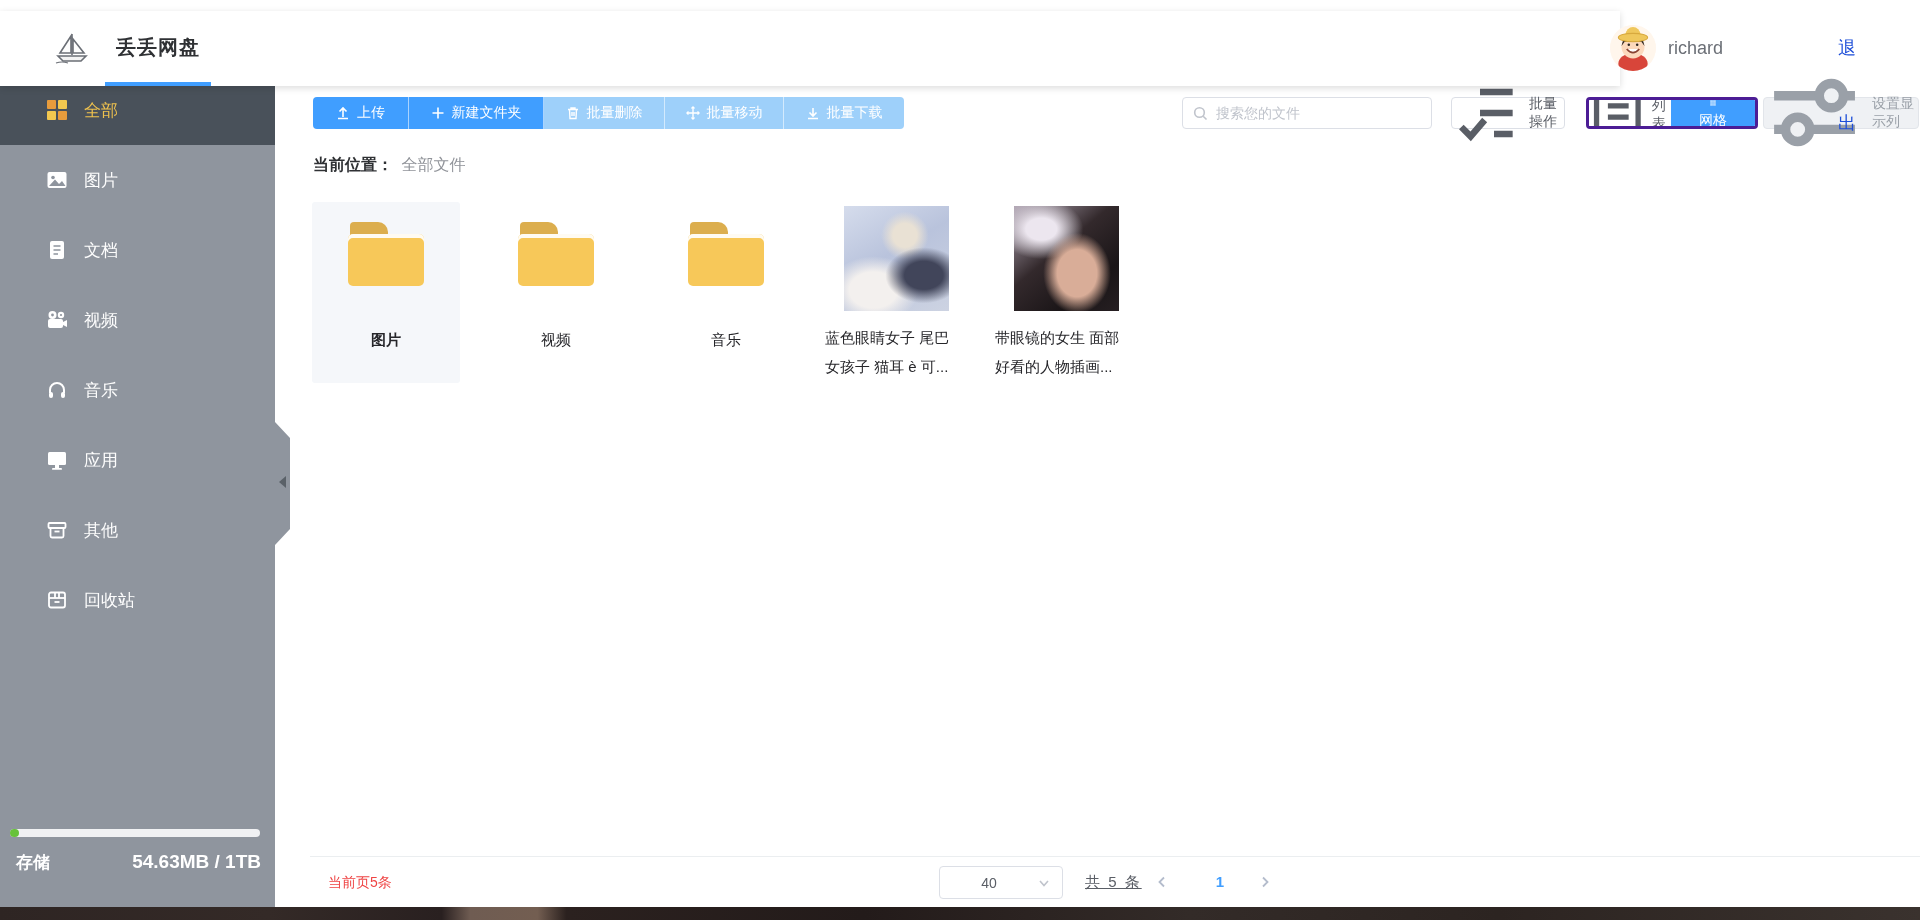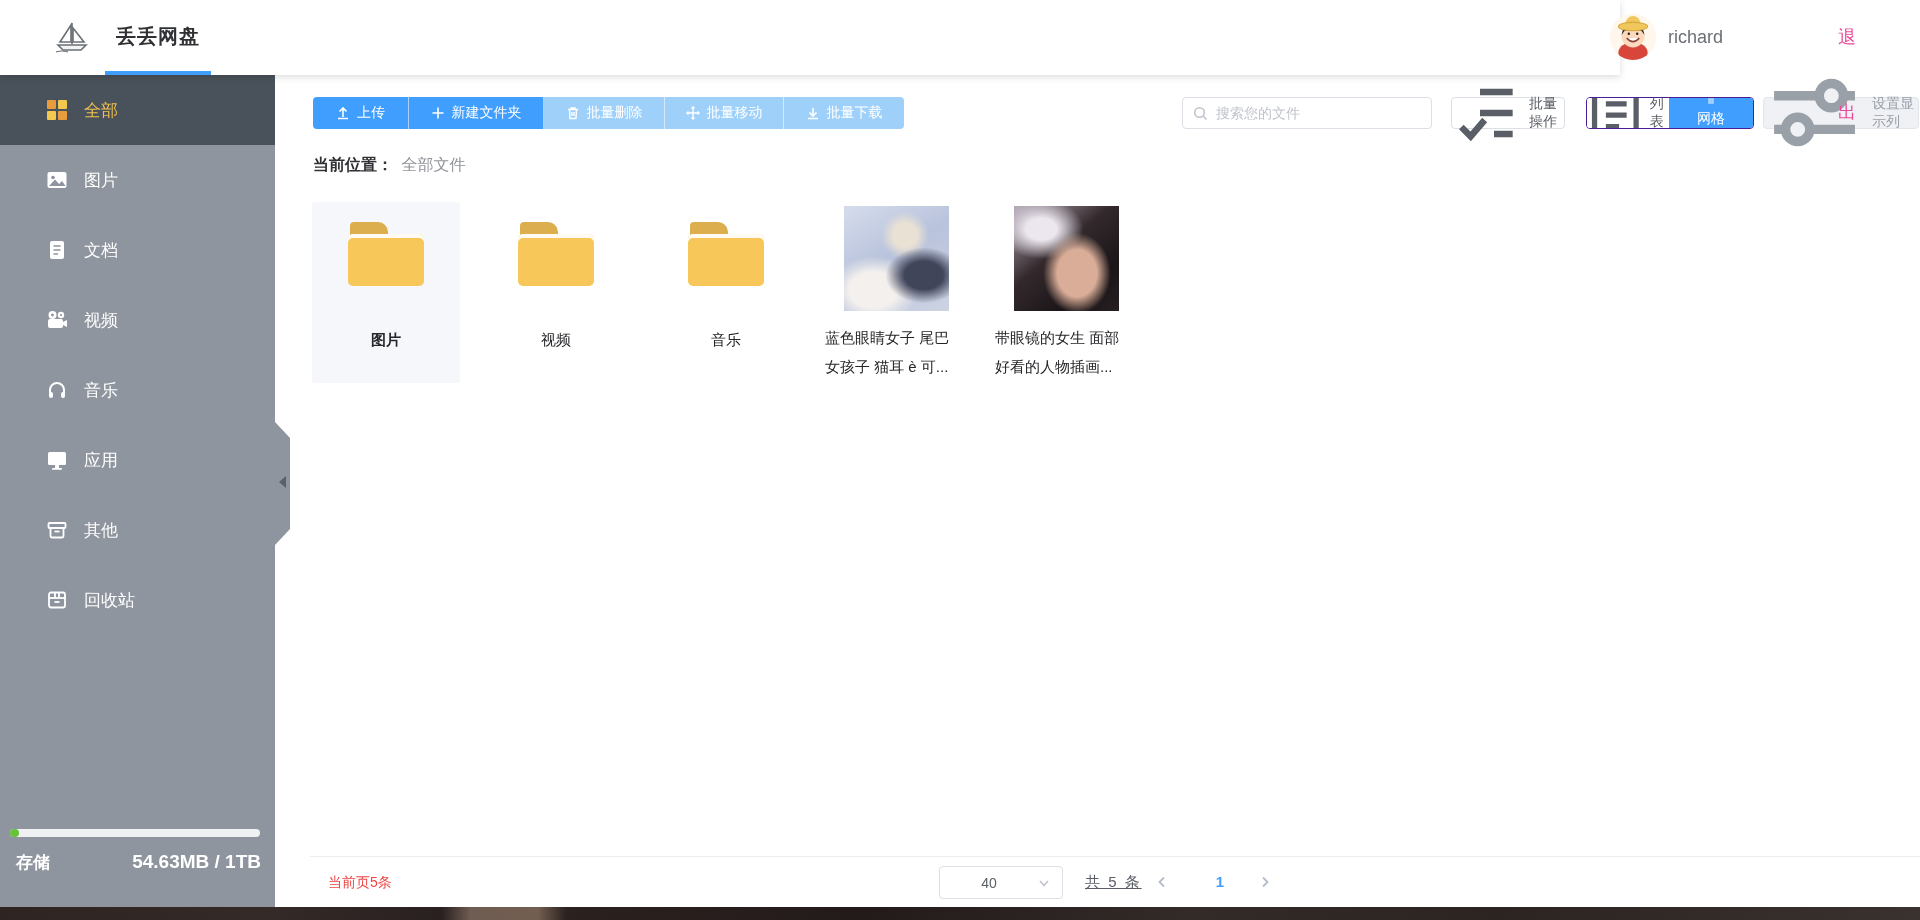--- a/index.html
+++ b/index.html
@@ -1,30 +1,30 @@
 <!DOCTYPE html>
 <html><head>
 <meta charset="utf-8">
 <style>
   * { margin:0; padding:0; box-sizing:border-box; }
   html,body { width:1920px; height:920px; overflow:hidden; background:#fff;
     font-family:"Liberation Sans","DejaVu Sans",sans-serif; }
   .stage { position:relative; width:1920px; height:920px; background:#fff; }
 
   
-  .header { position:absolute; left:0; top:0; width:1620px; height:75px; background:#fff;
+  .header { position:absolute; left:0; top:11px; width:1620px; height:75px; background:#fff;
     box-shadow:0 2px 7px rgba(0,0,0,.14); z-index:20; }
   .logo { position:absolute; left:52px; top:17px; width:40px; height:40px; }
   .title-wrap { position:absolute; left:105px; top:0; height:75px; width:106px; text-align:center; }
   .title { line-height:72px; font-size:20px; font-weight:bold; color:#2f3134; letter-spacing:1px; }
   .title-underline { position:absolute; left:0; bottom:0; width:106px; height:4px; background:#409eff; }
   .avatar { position:absolute; left:1610px; top:14px; width:46px; height:46px; border-radius:50%;
     overflow:hidden; background:#fff7ef; }
   .username { position:absolute; left:1668px; top:0; line-height:75px; font-size:18px; color:#6b6f76; }
-  .logout { position:absolute; left:1838px; top:0; line-height:75px; font-size:18px; color:#ec4899; cursor:pointer; }
+  .logout { position:absolute; left:1838px; top:0; line-height:75px; font-size:18px; color:#1d4ed8; cursor:pointer; }
 
   
   .sidebar { position:absolute; left:0; top:75px; width:275px; height:832px; background:#8f959e; z-index:10; }
   .side-item { position:relative; height:70px; display:flex; align-items:center; padding-left:46px;
     color:#fdfdfd; font-size:17px; cursor:pointer; }
   .side-item .ic { width:22px; height:22px; margin-right:16px; flex:0 0 22px; }
   .side-item.active { background:#49515a; color:#eec14e;align-items:center; }
   .collapse-handle { position:absolute; left:275px; top:422px; width:15px; height:123px; background:#8f959e;
     clip-path:polygon(0 0,100% 13%,100% 87%,0 100%); z-index:9; cursor:pointer; }
   .collapse-arrow { position:absolute; left:279px; top:476px; width:0; height:0;
@@ -57,21 +57,21 @@
     border-radius:4px; display:flex; align-items:center; padding:0 10px; background:#fff; }
   .search-box svg { width:15px; height:15px; margin-right:8px; flex:0 0 15px; }
   .search-box input { border:none; outline:none; flex:1; font-size:14px; color:#606266; background:transparent;
     font-family:inherit; }
   .search-box input::placeholder { color:#c0c4cc; }
 
   .ghost-btn { position:absolute; top:22px; height:32px; border:1px solid #dcdfe6; border-radius:4px; background:#fff;
     display:flex; align-items:center; justify-content:center; gap:7px; font-size:14px; color:#5a5e66; cursor:pointer; }
   .batch-ops { left:1176px; width:114px; }
   .view-group { position:absolute; left:1311px; top:22px; height:32px; display:flex; border-radius:4px; overflow:hidden;
-    border:1px solid #4c1d95; }
+    border:3px solid #4c1d95; }
   .view-btn { height:30px; display:flex; align-items:center; justify-content:center; gap:6px; font-size:14px;
     color:#5a5e66; background:#fff; cursor:pointer; }
   .view-btn.active { background:#409eff; color:#fff; }
   .w-list{width:82px;} .w-grid{width:84px;flex-direction:column;}
   .columns-btn { left:1488px; width:156px; background:#eff1f4; border-color:#e2e5ea; color:#9aa0a8; }
 
   
   .breadcrumb { position:absolute; left:38px; top:80px; font-size:16px; }
   .bc-prefix { color:#2f3134; font-weight:bold; }
   .bc-current { color:#909399; margin-left:4px; }

